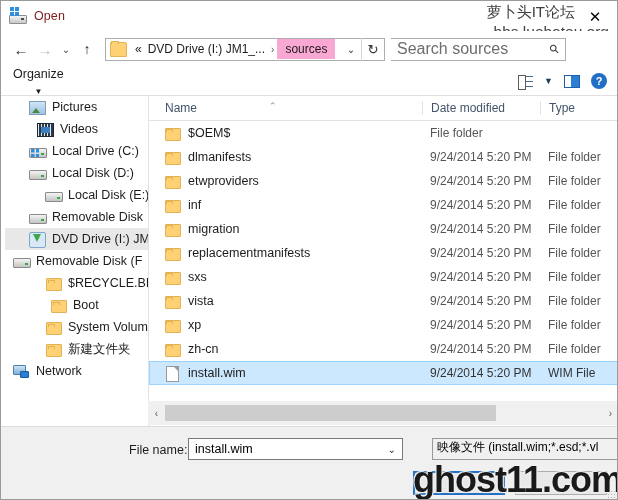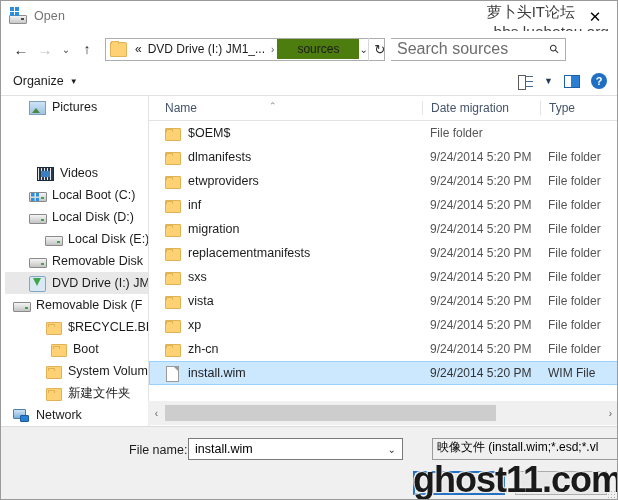--- a/index.html
+++ b/index.html
@@ -45,21 +45,21 @@
     width: 16px; height: 7px;
     background: linear-gradient(#f2f2f2,#c9c9c9);
     border: 1px solid #8d8d8d;
     border-radius: 1px;
   }
   .ti-drive:after{
     content:""; position:absolute; right:2px; top:2px;
     width:3px; height:2px; background:#4a4a4a;
   }
   .title-text {
-    font-size: 12.5px; color: #737373;
+    font-size: 12.5px; color: #7f1d1d;
     letter-spacing: .1px;
   }
   .close-btn {
     position: absolute; right: 0; top: 0;
     width: 44px; height: 30px;
     display: flex; align-items: center; justify-content: center;
     font-size: 15px; color: #000; line-height: 1;
   }
 
   
@@ -129,21 +129,21 @@
     content:""; position:absolute; left:0; top:-2px;
     width:6px; height:2px; background:#ffd175;
     border:1px solid #e2b455; border-bottom:none;
     border-radius:1px 1px 0 0;
   }
   .crumb {
     font-size: 12px; color: #1c1c1c;
     padding: 2px 3px;
     white-space: nowrap;
   }
-  .crumb.sel { background: #4d7c0f; padding: 3px 20px; }
+  .crumb.sel { background: #f9a8d4; padding: 3px 8px; }
   .crumb-sep { font-size: 10px; color: #555; padding: 0 3px; }
   .addr-drop {
     margin-left: auto;
     width: 20px; text-align: center;
     font-size: 10px; color: #333;
   }
   .addr-refresh {
     width: 22px; height: 23px;
     border-left: 1px solid #d6d6d6;
     display: flex; align-items: center; justify-content: center;
@@ -175,21 +175,21 @@
   .toolbar {
     position: absolute; left: 0; top: 66px;
     width: 100%; height: 28px;
     background: #ffffff;
     border-bottom: 1px solid #e0e0e0;
     display: flex; align-items: center;
   }
   .organize {
     margin-left: 12px;
     font-size: 12.5px; color: #1c1c1c;
-    display: flex; align-items: center; gap: 6px;
+    display: flex; align-items: center; gap: 6px; flex-direction: column;
   }
   .organize .caret { font-size: 8px; color: #1c1c1c; }
   .tb-right {
     margin-left: auto; margin-right: 10px;
     display: flex; align-items: center; gap: 11px;
   }
   .icon-viewlist {
     width: 15px; height: 13px;
     position: relative;
   }
@@ -545,31 +545,31 @@
 
   <div class="body">
 
     <div class="sidebar" id="sidebar">
         <div class="side-item" style="padding-left: 24px;">
           <span class="side-ico">
             <span class="ic-pictures" style="position: absolute;"></span>
           </span>
           <span>Pictures</span>
         </div>
-        <div class="side-item" style="padding-left: 32px; margin-top: 44px;">
+        <div class="side-item" style="padding-left: 32px;">
           <span class="side-ico">
             <span class="ic-videos" style="position: absolute;"></span>
           </span>
           <span>Videos</span>
         </div>
         <div class="side-item" style="padding-left: 24px;">
           <span class="side-ico">
             <span class="ic-drive ic-drivec" style="position: absolute;"></span>
           </span>
-          <span>Local Boot (C:)</span>
+          <span>Local Drive (C:)</span>
         </div>
         <div class="side-item" style="padding-left: 24px;">
           <span class="side-ico">
             <span class="ic-drive" style="position: absolute;"></span>
           </span>
           <span>Local Disk (D:)</span>
         </div>
         <div class="side-item" style="padding-left: 40px;">
           <span class="side-ico">
             <span class="ic-drive" style="position: absolute;"></span>
@@ -631,21 +631,21 @@
       <div class="thumb"></div>
       <div class="dn">⌄</div>
     </div>
 
     <div class="filelist">
       <div class="colhdr">
         <div class="col-name">
           <span>Name</span>
           <span class="sort-caret">⌃</span>
         </div>
-        <div class="col-date">Date migration</div>
+        <div class="col-date">Date modified</div>
         <div class="col-type">Type</div>
       </div>
       <div id="rows">
           <div class="frow">
             <div class="fcell-name">
               <span class="f-ico">
                 <span class="f-folder" style="position: absolute;"></span>
               </span>
               <span>$OEM$</span>
             </div>

